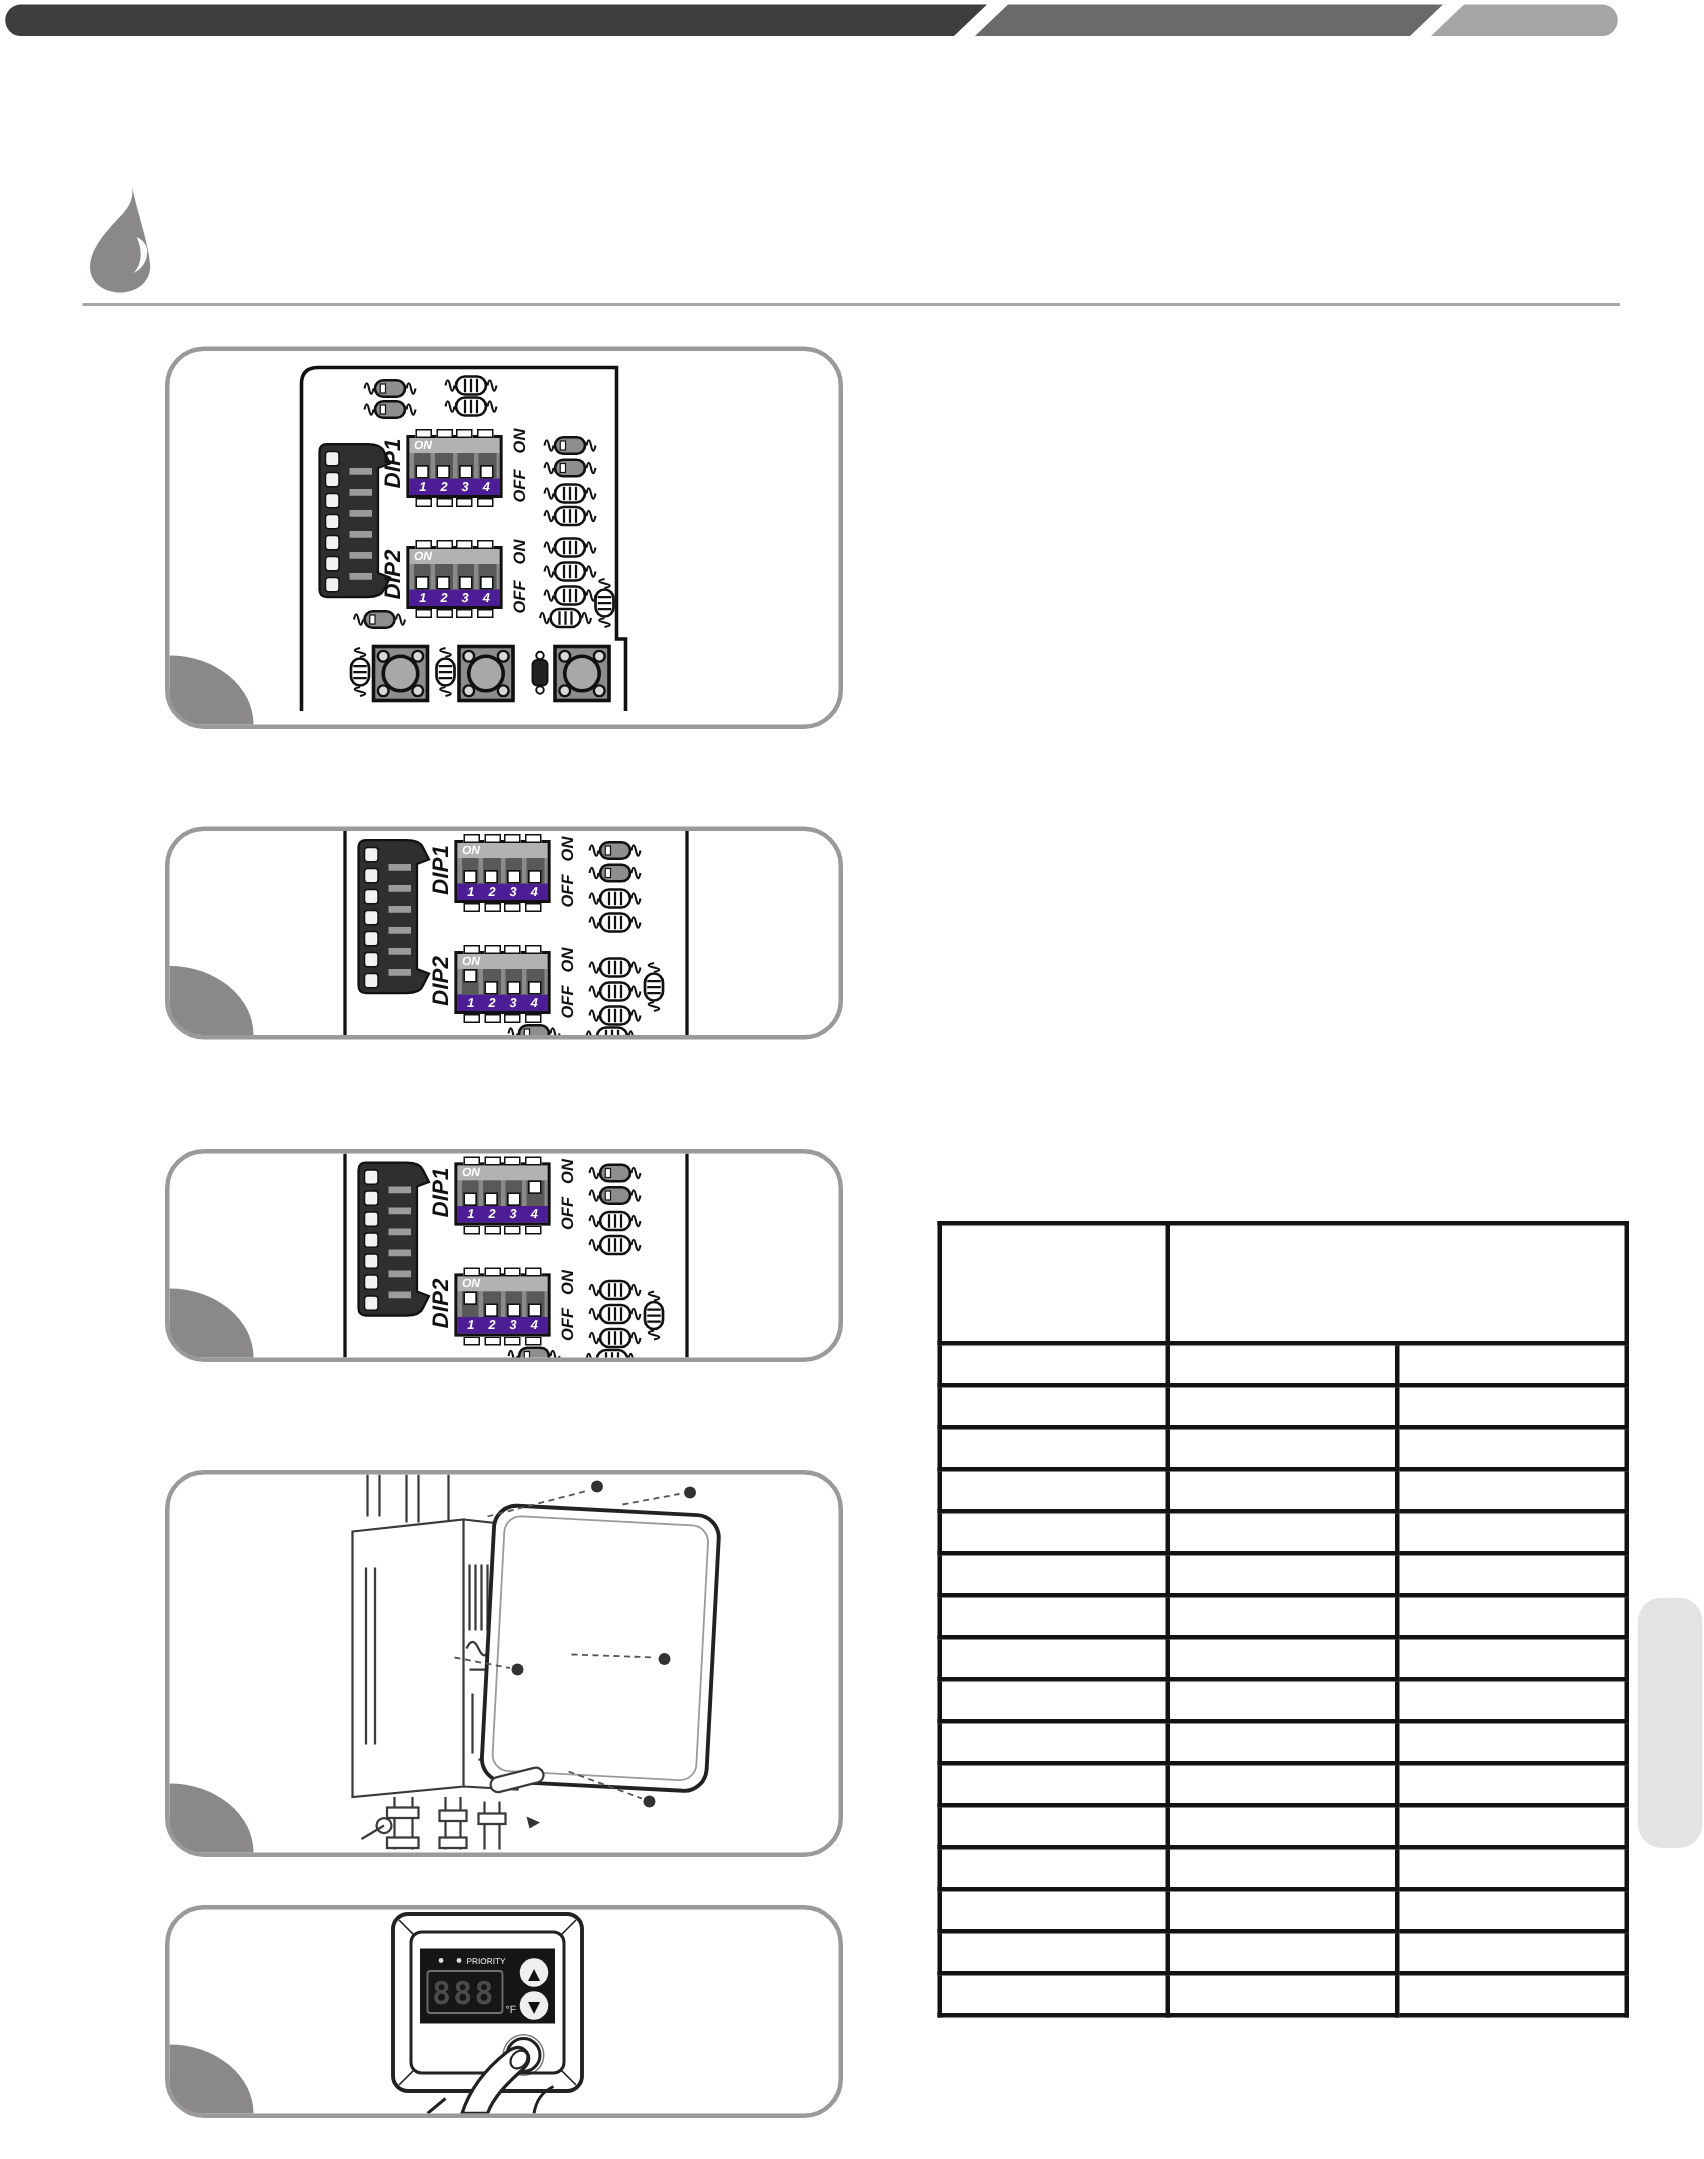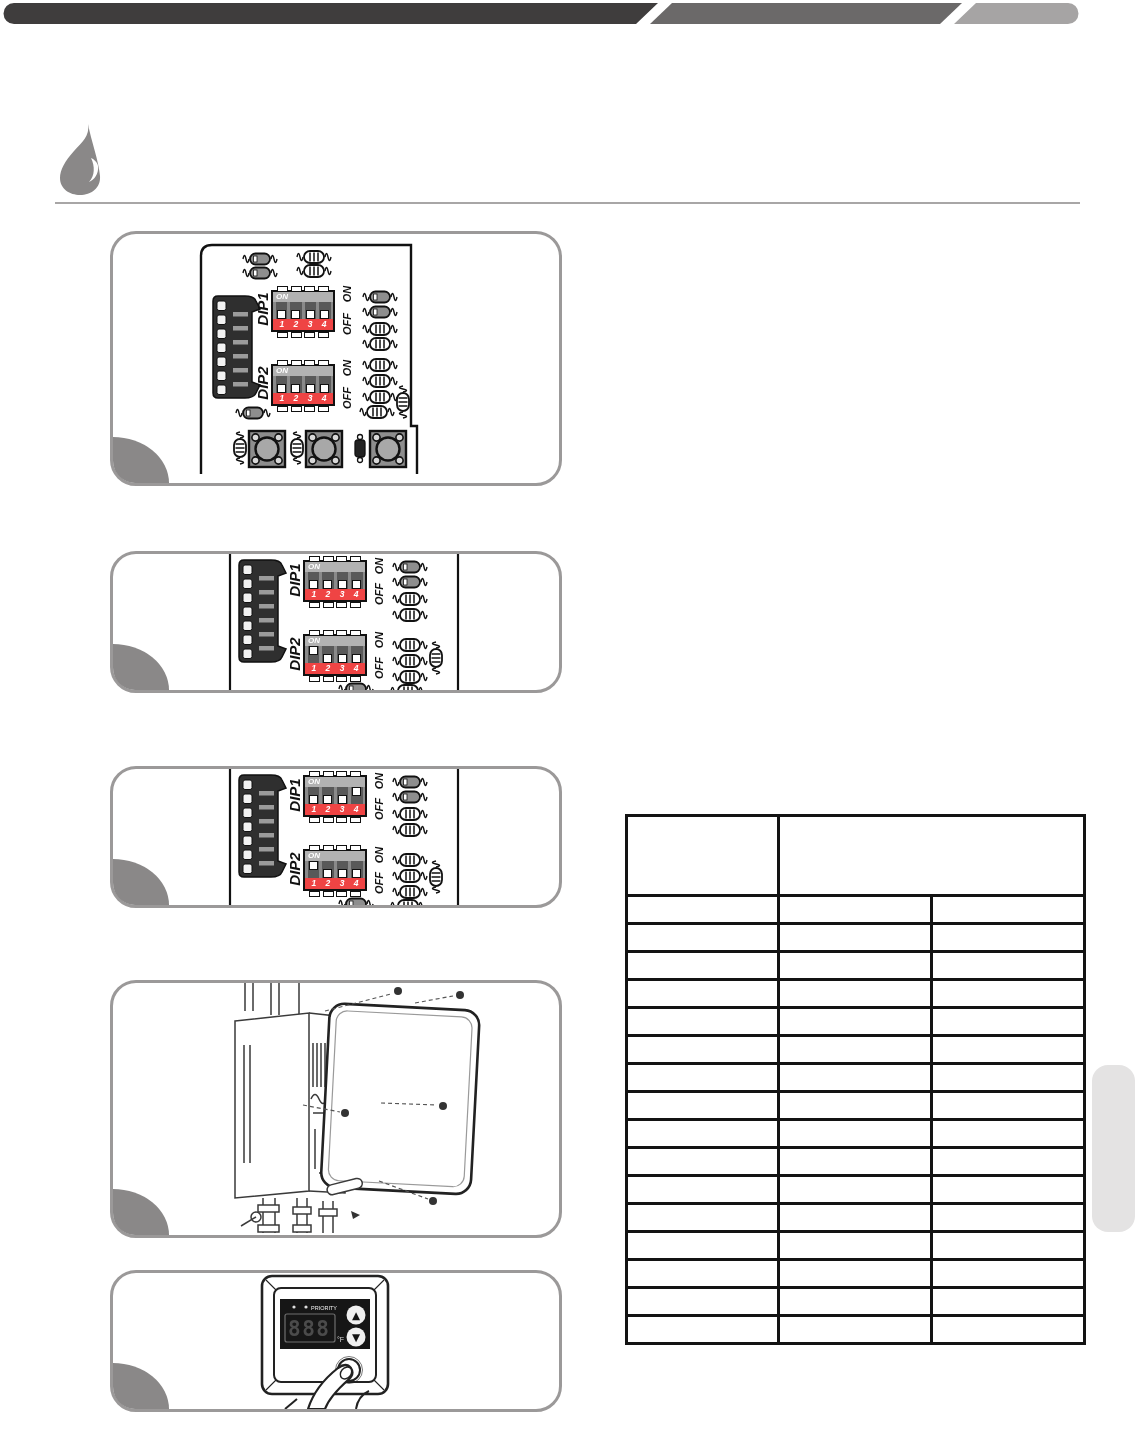--- a/index.html
+++ b/index.html
@@ -20,21 +20,21 @@
   .legs i{width:9px;height:4px;background:#fff;border:1.5px solid #111;display:block;}
   .dip-main{border:2px solid #111;background:#7a7a7a;}
   .row-on{height:10px;background:#b2b2b2;color:#fff;
           font:italic bold 8px/10px "Liberation Sans",sans-serif;padding-left:3px;}
   .row-sw{height:17px;display:flex;background:#8a8a8a;padding:0 1px;}
   .sw{flex:1;margin:0 1.5px;background:#595959;position:relative;}
   .handle{position:absolute;left:50%;margin-left:-3.5px;width:7px;height:7px;
           background:#fff;outline:1px solid #111;}
   .sw.on .handle{top:1px;}
   .sw.off .handle{bottom:1px;}
-  .row-num{height:11px;background:#ef4444;color:#fff;text-align:center;
+  .row-num{height:11px;background:#4c1d95;color:#fff;text-align:center;
            font:italic bold 8.5px/11px "Liberation Sans",sans-serif;word-spacing:7px;}
 
   
   .vtext{position:absolute;white-space:nowrap;color:#111;
          font:italic bold 15px "Liberation Sans",sans-serif;
          transform:translate(-50%,-50%) rotate(-90deg);}
   .vtext.s{font-size:11px;}
 
   
   .spec-table{position:absolute;left:625px;top:814px;border-collapse:collapse;

